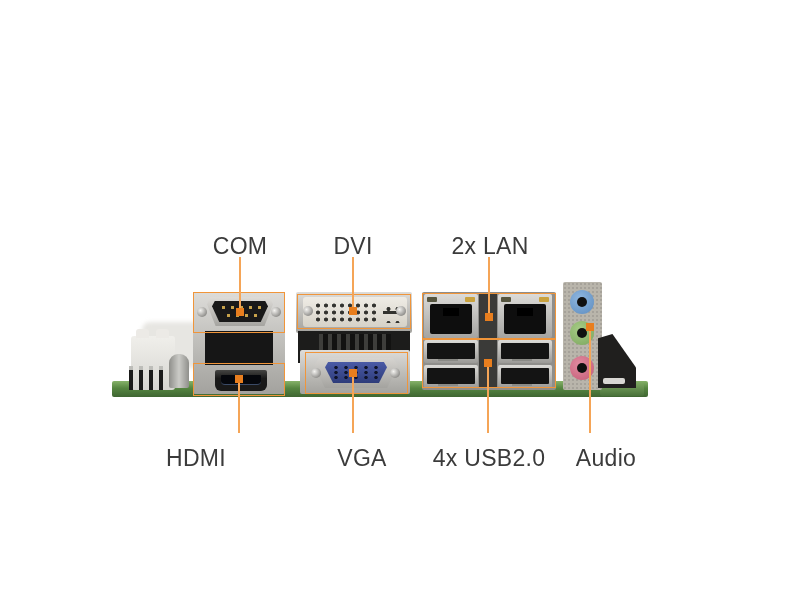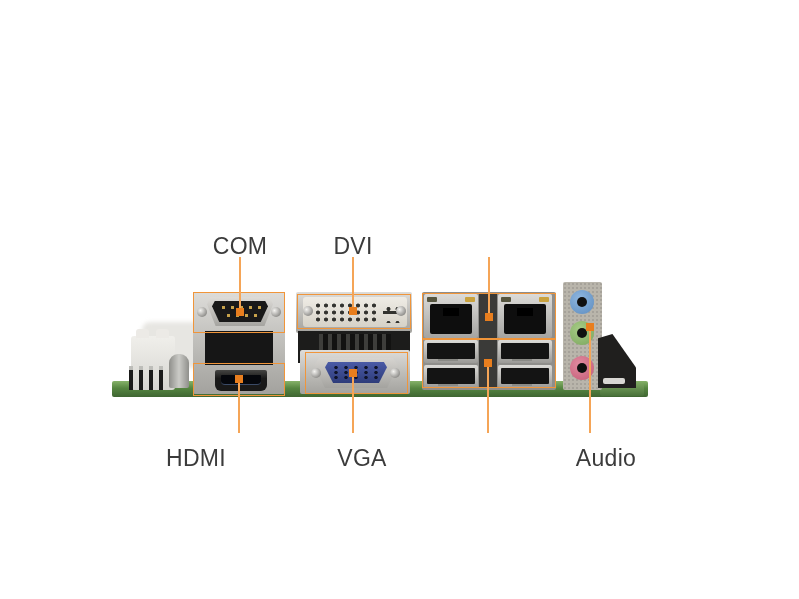--- a/index.html
+++ b/index.html
@@ -184,17 +184,19 @@
     <div class="omark" style="left:349px;top:307px;"></div>
     <div class="omark" style="left:485px;top:313px;"></div>
     <div class="omark" style="left:235px;top:375px;"></div>
     <div class="omark" style="left:349px;top:369px;"></div>
     <div class="omark" style="left:484px;top:359px;"></div>
     <div class="omark" style="left:586px;top:323px;"></div>
   </div>
 
   <div class="plabel" style="left:240px;top:233px;">COM</div>
   <div class="plabel" style="left:353px;top:233px;">DVI</div>
+  <div class="plabel" style="left:490px;top:233px;">2x LAN</div>
   <div class="plabel" style="left:196px;top:445px;">HDMI</div>
   <div class="plabel" style="left:362px;top:445px;">VGA</div>
+  <div class="plabel" style="left:489px;top:445px;">4x USB2.0</div>
   <div class="plabel" style="left:606px;top:445px;">Audio</div>
 
 </div>
 
 </body></html>

